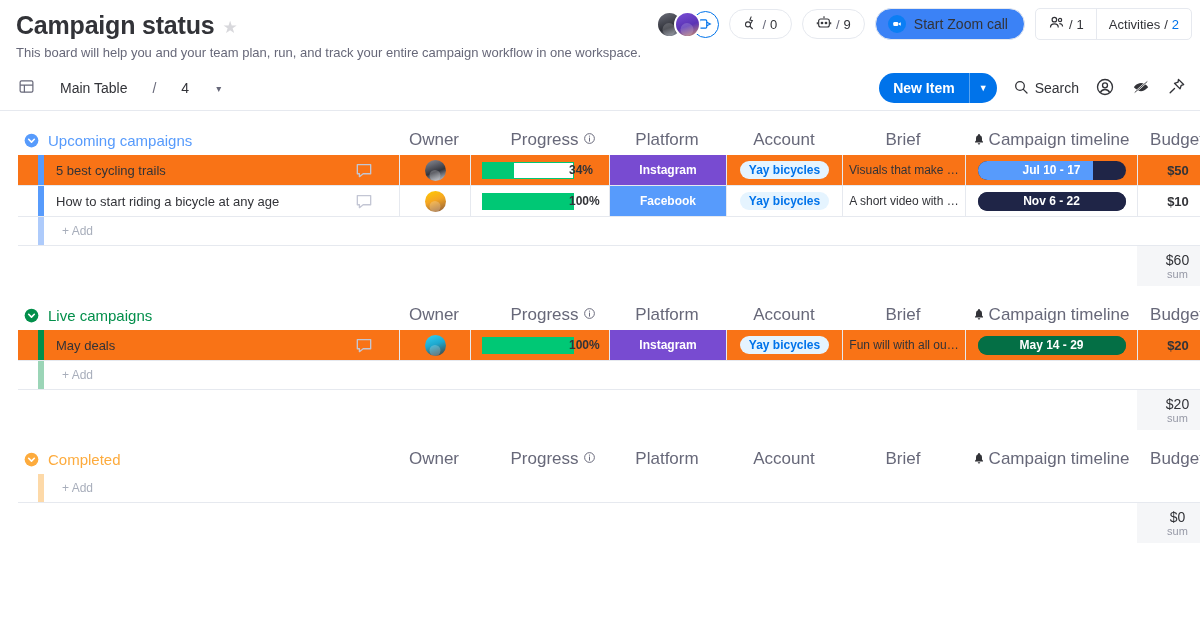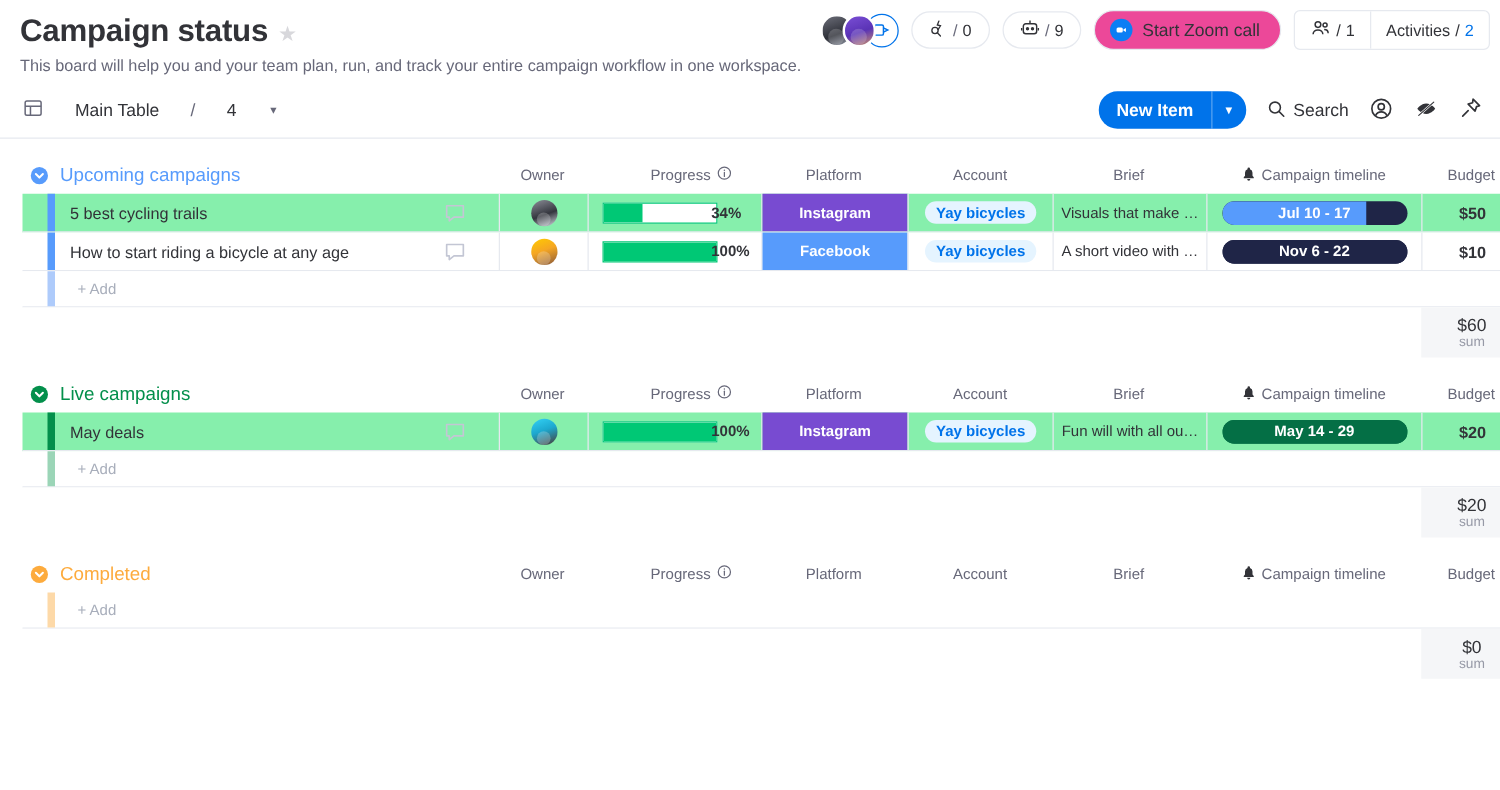--- a/index.html
+++ b/index.html
@@ -69,21 +69,21 @@
     background: #fff;
     font-size: 13px; color: #323338;
   }
   .hex-pill .cnt { color: #323338; }
   .hex-pill .slash { color: #676879; margin: 0 1px; }
 
   .zoom-btn {
     display: flex; align-items: center; gap: 8px;
     height: 32px; padding: 0 16px 0 12px;
     border: 1px solid #e6e9ef; border-radius: 18px;
-    background: #ec4899; font-size: 14px; color: #323338;
+    background: #3b82f6; font-size: 14px; color: #323338;
     white-space: nowrap;
   }
   .zoom-dot {
     width: 18px; height: 18px; border-radius: 50%;
     background: #0b7ef4; display: flex; align-items: center; justify-content: center;
   }
 
   .right-group {
     display: flex; align-items: center;
     height: 32px; border: 1px solid #e6e9ef; border-radius: 5px;
@@ -148,31 +148,31 @@
   .collapse-circle svg { display: block; }
   .group-name {
     font-size: 15px; margin-left: 9px; white-space: nowrap;
   }
 
   
   .col-labels { position: absolute; top: 0; left: 0; right: 0; height: 30px; }
   .col-label {
     position: absolute; top: 0; height: 30px;
     display: flex; align-items: center; justify-content: center;
-    font-size: 12px; color: #676879; gap: 4px;
+    font-size: 17px; color: #676879; gap: 4px;
     white-space: nowrap;
   }
 
   .row {
     position: relative;
     height: 31px;
     background: #fff;
     border-bottom: 1px solid #e6e9ef;
   }
-  .row.shaded { background: #86efac; }
+  .row.shaded { background: #f97316; }
   .row-bar {
     position: absolute; left: 20px; top: 0; width: 6px; height: 100%;
   }
   .row-name {
     position: absolute; left: 38px; top: 0; height: 100%;
     display: flex; align-items: center;
     font-size: 13px; color: #323338;
   }
   .add-row {
     position: relative; height: 29px; background: #fff;

